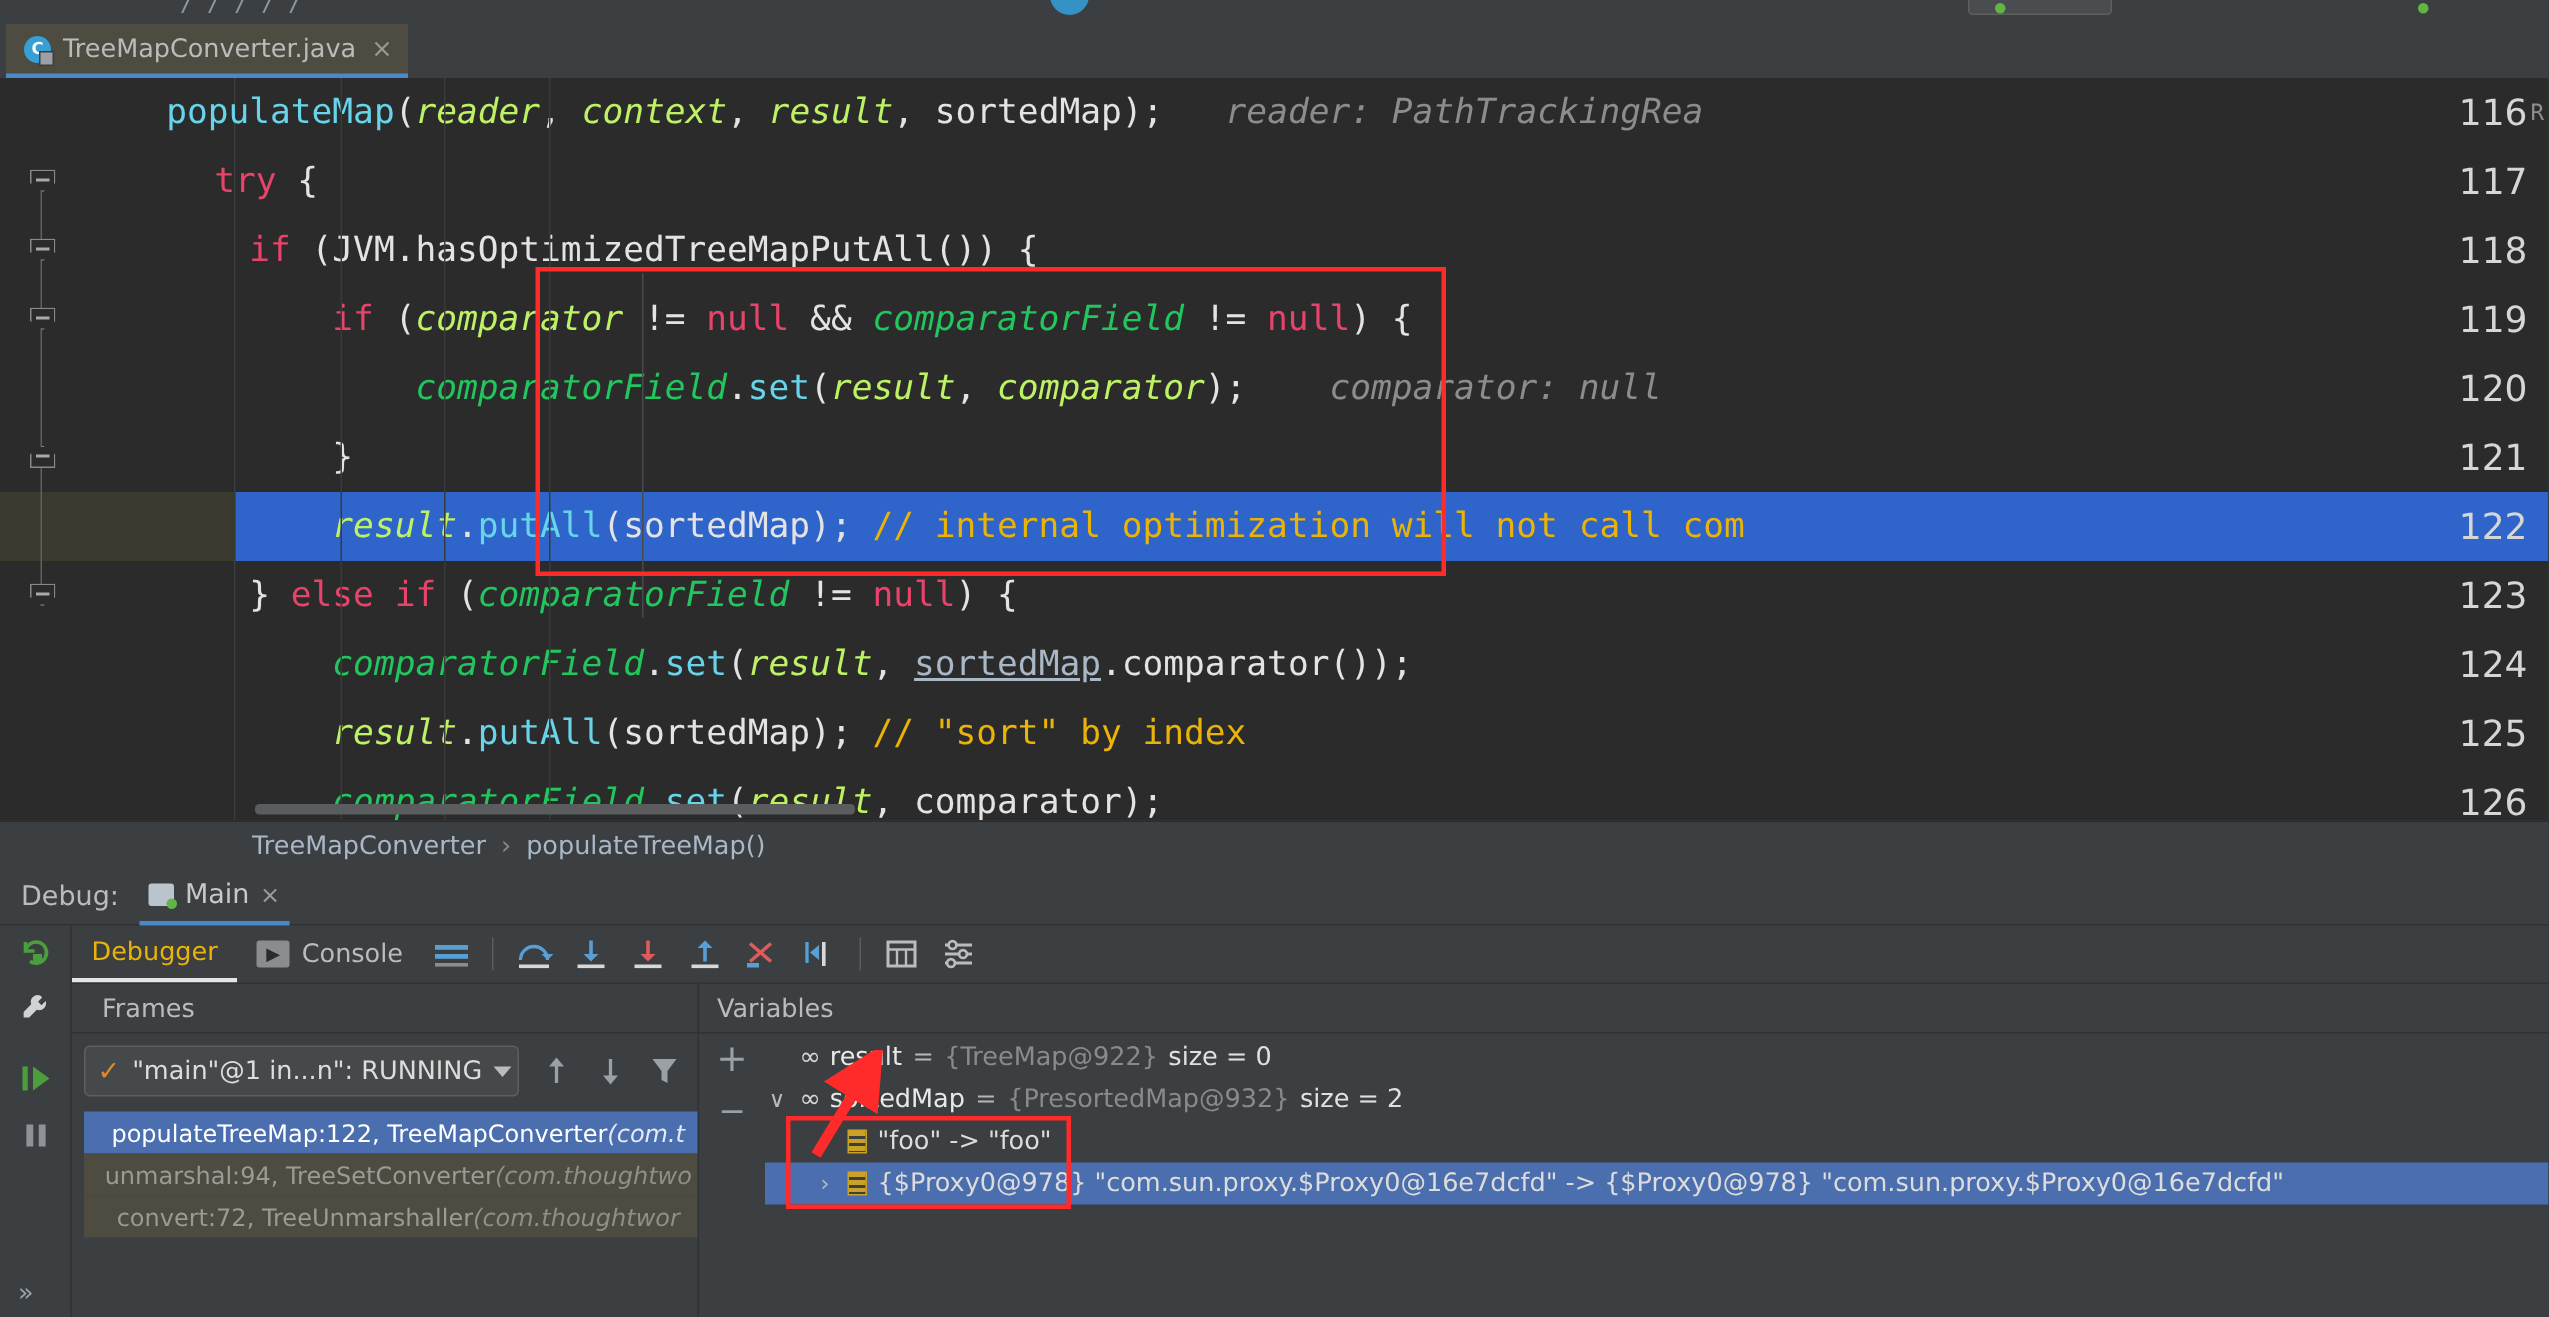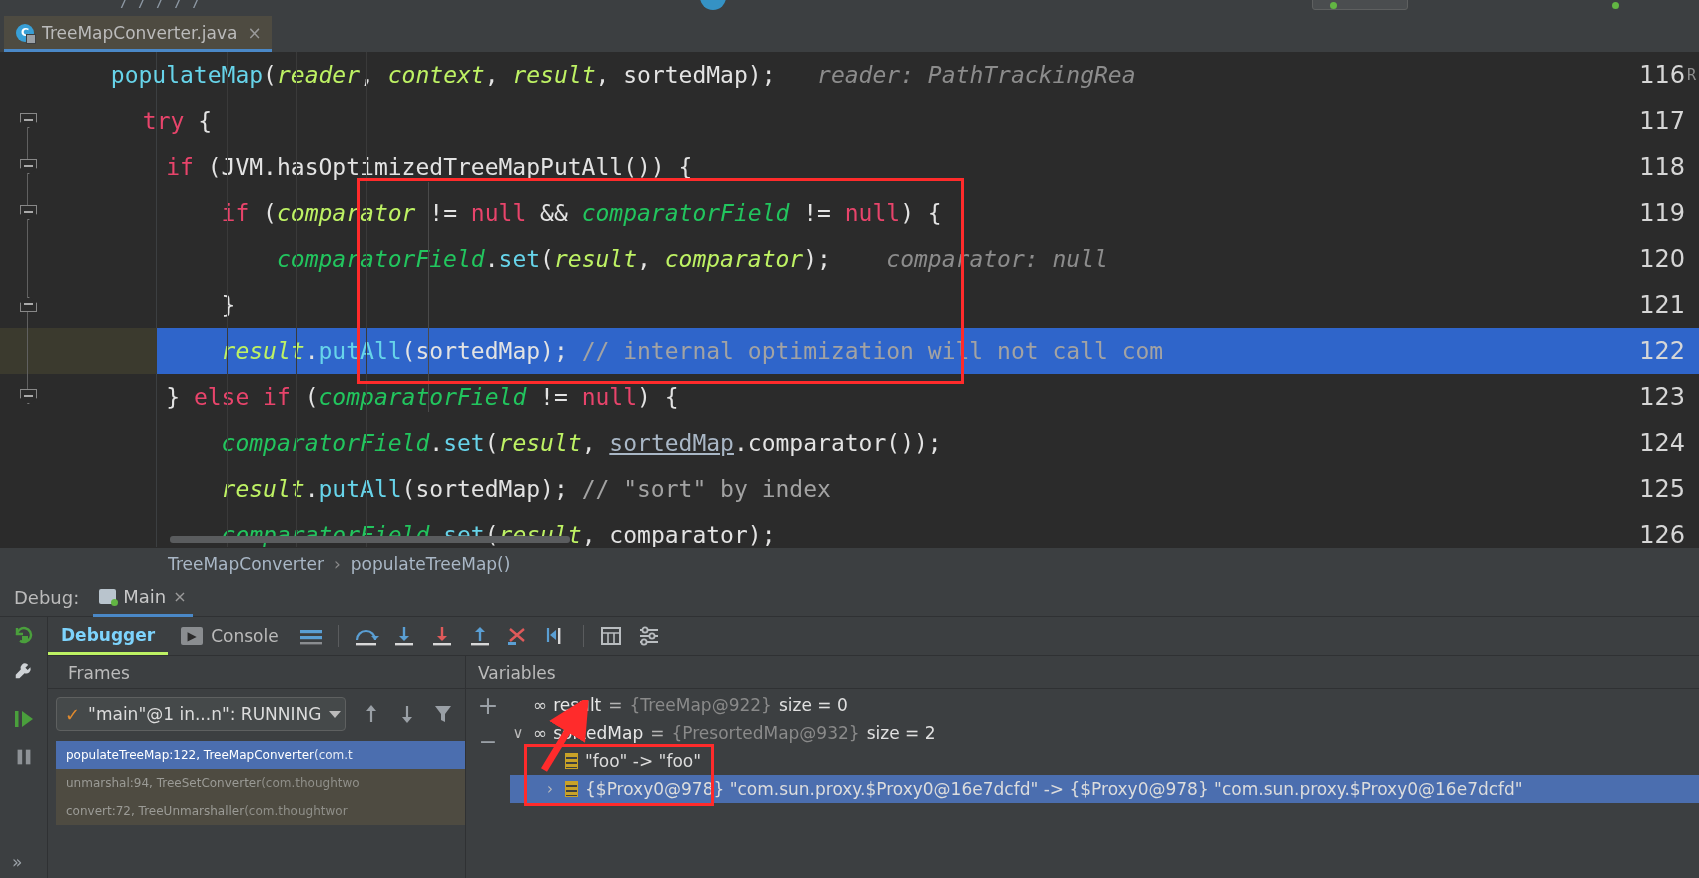--- a/index.html
+++ b/index.html
@@ -102,21 +102,21 @@
   }
   .row-hl { position: absolute; left: 0; width: 1699px; height: 46px; }
   .hl-exec { background: #2f65ca; }
   .hl-gutter-exec { background: #3b3a2e; }
   .kw  { color: #e8446b; }          
   .mth { color: #67d4ea; }          
   .par { color: #bef264; font-style: italic; }  
   .fld { color: #22c55e; font-style: italic; }  
   .cls { color: #e3e3e3; }
   .pun { color: #e3e3e3; }
-  .cmt { color: #a3a3a3; }
+  .cmt { color: #eab308; }
   .lnk { color: #a9b7c6; text-decoration: underline; }
   .hint{ color: #8c8c8c; font-style: italic; }
 
   
   .annot-rect {
     position: absolute; border: 3px solid #ff2b2b; pointer-events: none;
     z-index: 40;
   }
   .annot-arrow { position: absolute; z-index: 41; pointer-events: none; }
 
@@ -167,21 +167,21 @@
   }
 
   .toolbar2 {
     position: absolute; left: 48px; top: 38px; width: 1651px; height: 38px;
     display: flex; align-items: center; gap: 0;
   }
   .tb-tab {
     height: 38px; padding: 0 13px; display: flex; align-items: center; gap: 8px;
     font-size: 17px; color: #bbbbbb; cursor: pointer;
   }
-  .tb-tab.active { border-bottom: 3px solid #bef264; color: #7dd3fc; font-weight: bold; }
+  .tb-tab.active { border-bottom: 3px solid #e5e5e5; color: #eab308; }
   .tb-ico-btn {
     width: 34px; height: 34px; display: flex; align-items: center;
     justify-content: center; cursor: pointer; margin: 0 2px;
   }
   .tb-sep { width: 1px; height: 22px; background: #5a5c5e; margin: 0 8px; }
 
   .panel-headers {
     position: absolute; left: 48px; top: 76px; width: 1651px; height: 34px;
     border-top: 1px solid #2f3133; border-bottom: 1px solid #2f3133;
   }
@@ -214,25 +214,25 @@
     border-right: 6px solid transparent; border-top: 7px solid #bbb;
     margin-left: auto;
   }
   .frm-btn {
     position: absolute; top: 12px; width: 26px; height: 26px;
     display: flex; align-items: center; justify-content: center; cursor: pointer;
   }
   .frame-row {
     position: absolute; left: 8px; width: 409px; height: 28px;
     display: flex; align-items: center; padding-left: 10px;
-    font-size: 12px; white-space: nowrap; overflow: hidden; cursor: pointer;
+    font-size: 16px; white-space: nowrap; overflow: hidden; cursor: pointer; justify-content: center;
   }
   .frame-row.sel { background: #4b6eaf; color: #ffffff; }
   .frame-row.alt { background: #4e4b41; color: #9b9b96; }
-  .frame-row .pkg { opacity: .85; }
+  .frame-row .pkg { font-style: italic; opacity: .85; }
 
   
   .vars-panel {
     position: absolute; left: 466px; top: 110px; width: 1233px; height: 189px;
   }
   .var-addbtn {
     position: absolute; left: 8px; width: 28px; height: 28px;
     display: flex; align-items: center; justify-content: center;
     font-size: 25px; color: #9aa0a6; cursor: pointer;
   }

